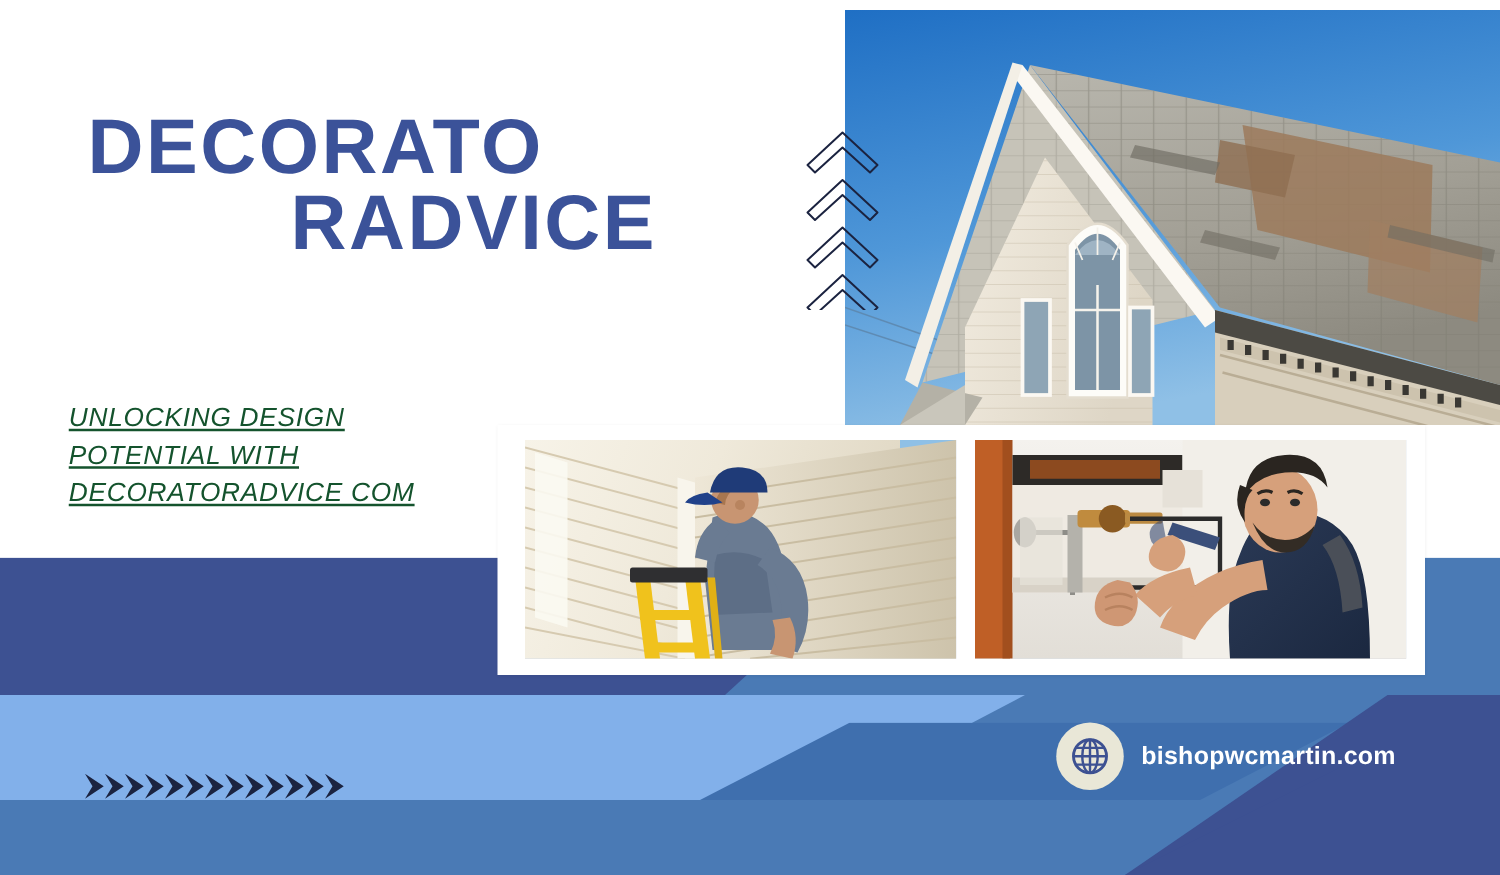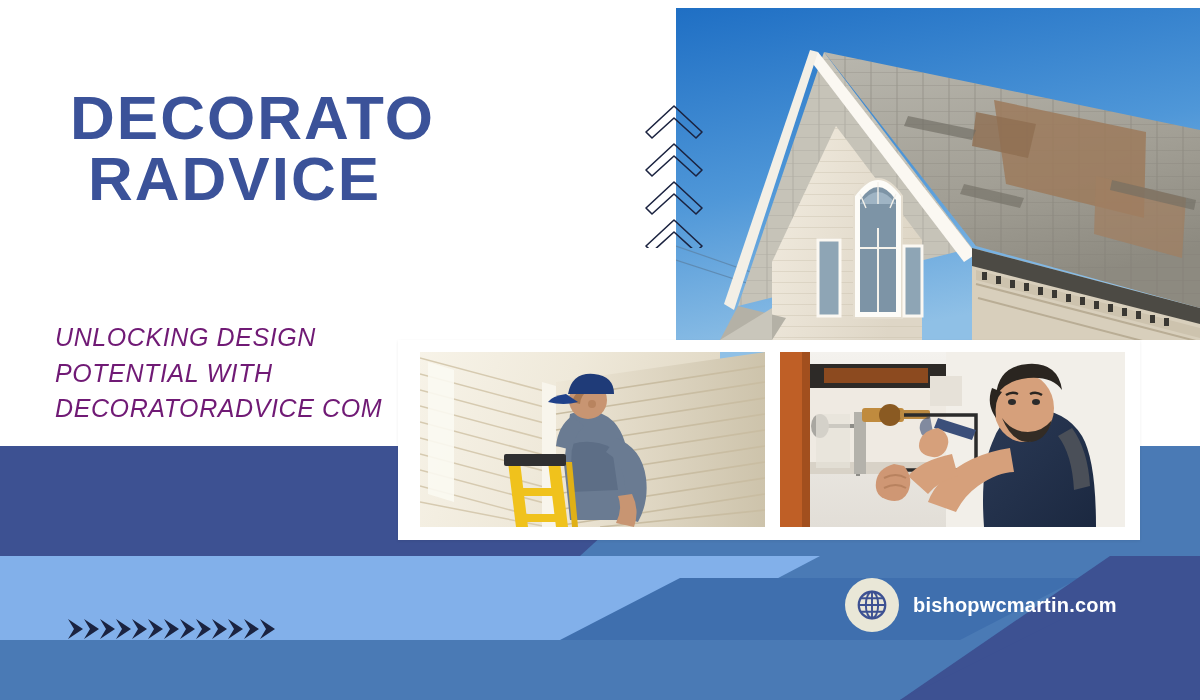--- a/index.html
+++ b/index.html
@@ -58,32 +58,33 @@
   .headline{
     position:absolute;left:70px;top:88px;width:600px;
     color:#3b5299;
     font-weight:700;
     font-size:62px;
     line-height:0.98;
     letter-spacing:2px;
     text-transform:uppercase;
   }
   .headline .ln{display:block;white-space:nowrap;}
-  .ln-2{padding-left:18px;}
+  .ln-2{padding-left:18px;text-align:center;}
   .ln-3{padding-left:38px;}
 
   .subhead{
     position:absolute;left:55px;top:320px;width:400px;
-    color:#701a75;
-    font-size:25px;
+    color:#14532d;
+    font-size:21px;
     line-height:1.42;
     font-style:italic;
     font-weight:300;
     letter-spacing:0.6px;
     text-transform:uppercase;
+    text-decoration:underline;
   }
   .subhead .sl{display:block;}
 
   
   .chev-stack{position:absolute;left:640px;top:88px;width:90px;height:160px;}
 
   
   .arrow-row{
     position:absolute;left:68px;top:616px;
     display:flex;gap:1px;align-items:center;

